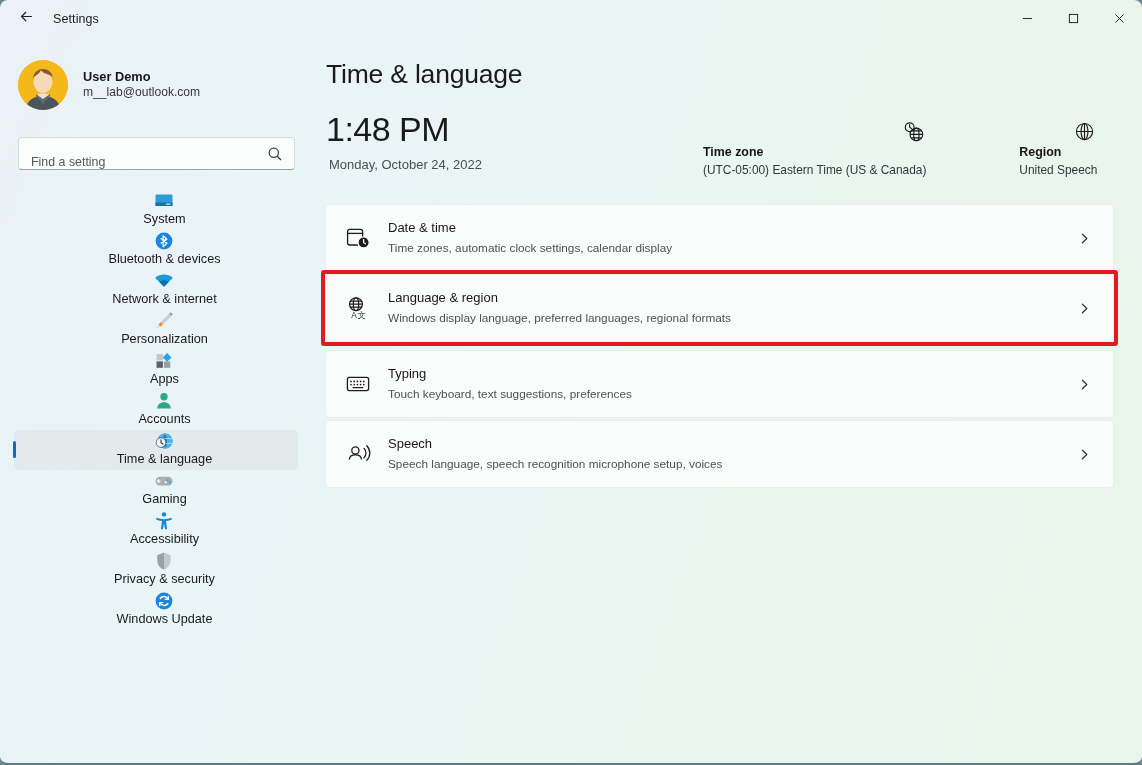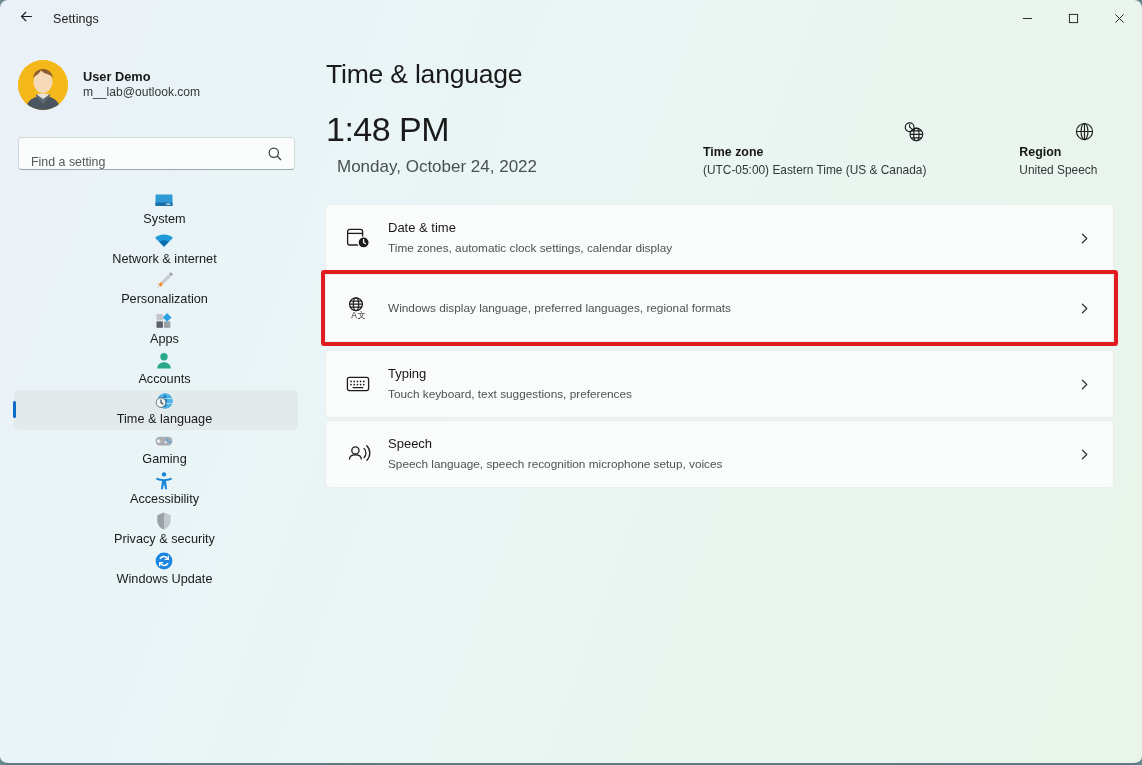--- a/index.html
+++ b/index.html
@@ -158,22 +158,22 @@
     height:70px;
   }
   .clockblock { width:365px; }
   .bigtime {
     font-size:34px; color:#1a1a1a;
     line-height:1;
     letter-spacing:-.5px;
     margin-left:1px;
   }
   .bigdate {
-    font-size:17px; color:#4a4f50;
-    margin-top:11px; margin-left:12px;
+    font-size:13px; color:#4a4f50;
+    margin-top:11px; margin-left:4px;
   }
 
   .info-item {
     display:flex; align-items:flex-end;flex-direction:column;
   }
   .info-ico {
     width:26px; height:26px;
     display:flex; align-items:center; justify-content:center;
     flex:none;
   }
@@ -305,20 +305,30 @@
         <span class="nav-ico">
           <svg viewBox="0 0 20 20">
             <rect x="1.5" y="3.5" width="17" height="11.5" rx="1.2" fill="#2f9ad6"></rect>
             <rect x="1.5" y="11.5" width="17" height="3.5" fill="#1b6fa8"></rect>
             <rect x="12" y="12.6" width="4.5" height="1.2" rx=".5" fill="#cfeaf8"></rect>
           </svg>
         </span>
         <span class="nav-label">System</span>
       </div>
 
+      <div class="navitem">
+
+        <span class="nav-ico">
+          <svg viewBox="0 0 20 20">
+            <circle cx="10" cy="10" r="8.4" fill="#1a86e0"></circle>
+            <path d="M9.1 4.6l3.8 3.5-3.8 3.4v-7zM9.1 8.8l3.8 3.5-3.8 3.4V8.8zM6.8 7.3l6.1 5.2M6.8 12.5l6.1-5.2" fill="none" stroke="#fff" stroke-width="1.25" stroke-linejoin="round"></path>
+          </svg>
+        </span>
+        <span class="nav-label">Bluetooth &amp; devices</span>
+      </div>
 
       <div class="navitem">
 
         <span class="nav-ico">
           <svg viewBox="0 0 20 20">
             <path d="M10 15.8L1.2 6.9c4.9-4.4 12.7-4.4 17.6 0z" fill="#1f9ad9"></path>
             <path d="M10 15.8L5.3 10.9c2.7-2.3 6.7-2.3 9.4 0z" fill="#0b6fae"></path>
           </svg>
         </span>
         <span class="nav-label">Network &amp; internet</span>
@@ -497,20 +507,21 @@
           <span class="card-ico">
             <svg viewBox="0 0 26 26" fill="none" stroke="#1c1c1c" stroke-width="1.2">
               <circle cx="11" cy="9.2" r="6.4"></circle>
               <ellipse cx="11" cy="9.2" rx="2.7" ry="6.4"></ellipse>
               <path d="M4.7 9.2h12.6M4.9 6.2h12.2M4.9 12.2h12.2"></path>
               <text x="6.2" y="23.4" font-family="Liberation Sans, sans-serif" font-size="8.4" fill="#1c1c1c" stroke="none">A</text>
               <text x="12.6" y="23.4" font-family="DejaVu Sans, sans-serif" font-size="8.4" fill="#1c1c1c" stroke="none">文</text>
             </svg>
           </span>
           <span class="card-text">
+            <span class="card-title" style="display:block">Language &amp; region</span>
             <span class="card-sub" style="display:block">Windows display language, preferred languages, regional formats</span>
           </span>
           <span class="chev">
             <svg viewBox="0 0 13 13" fill="none" stroke="#30383a" stroke-width="1.25" stroke-linecap="round" stroke-linejoin="round">
               <path d="M4.4 2.2l4.4 4.3-4.4 4.3"></path>
             </svg>
           </span>
         </div>
         <div class="highlight-ring"></div>
       </div>

